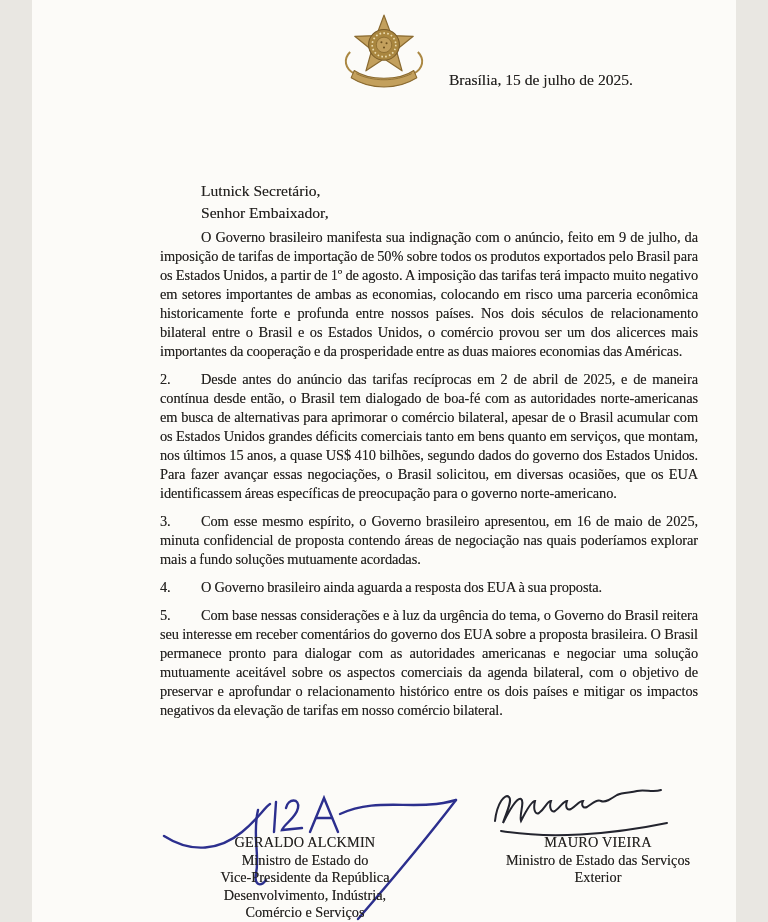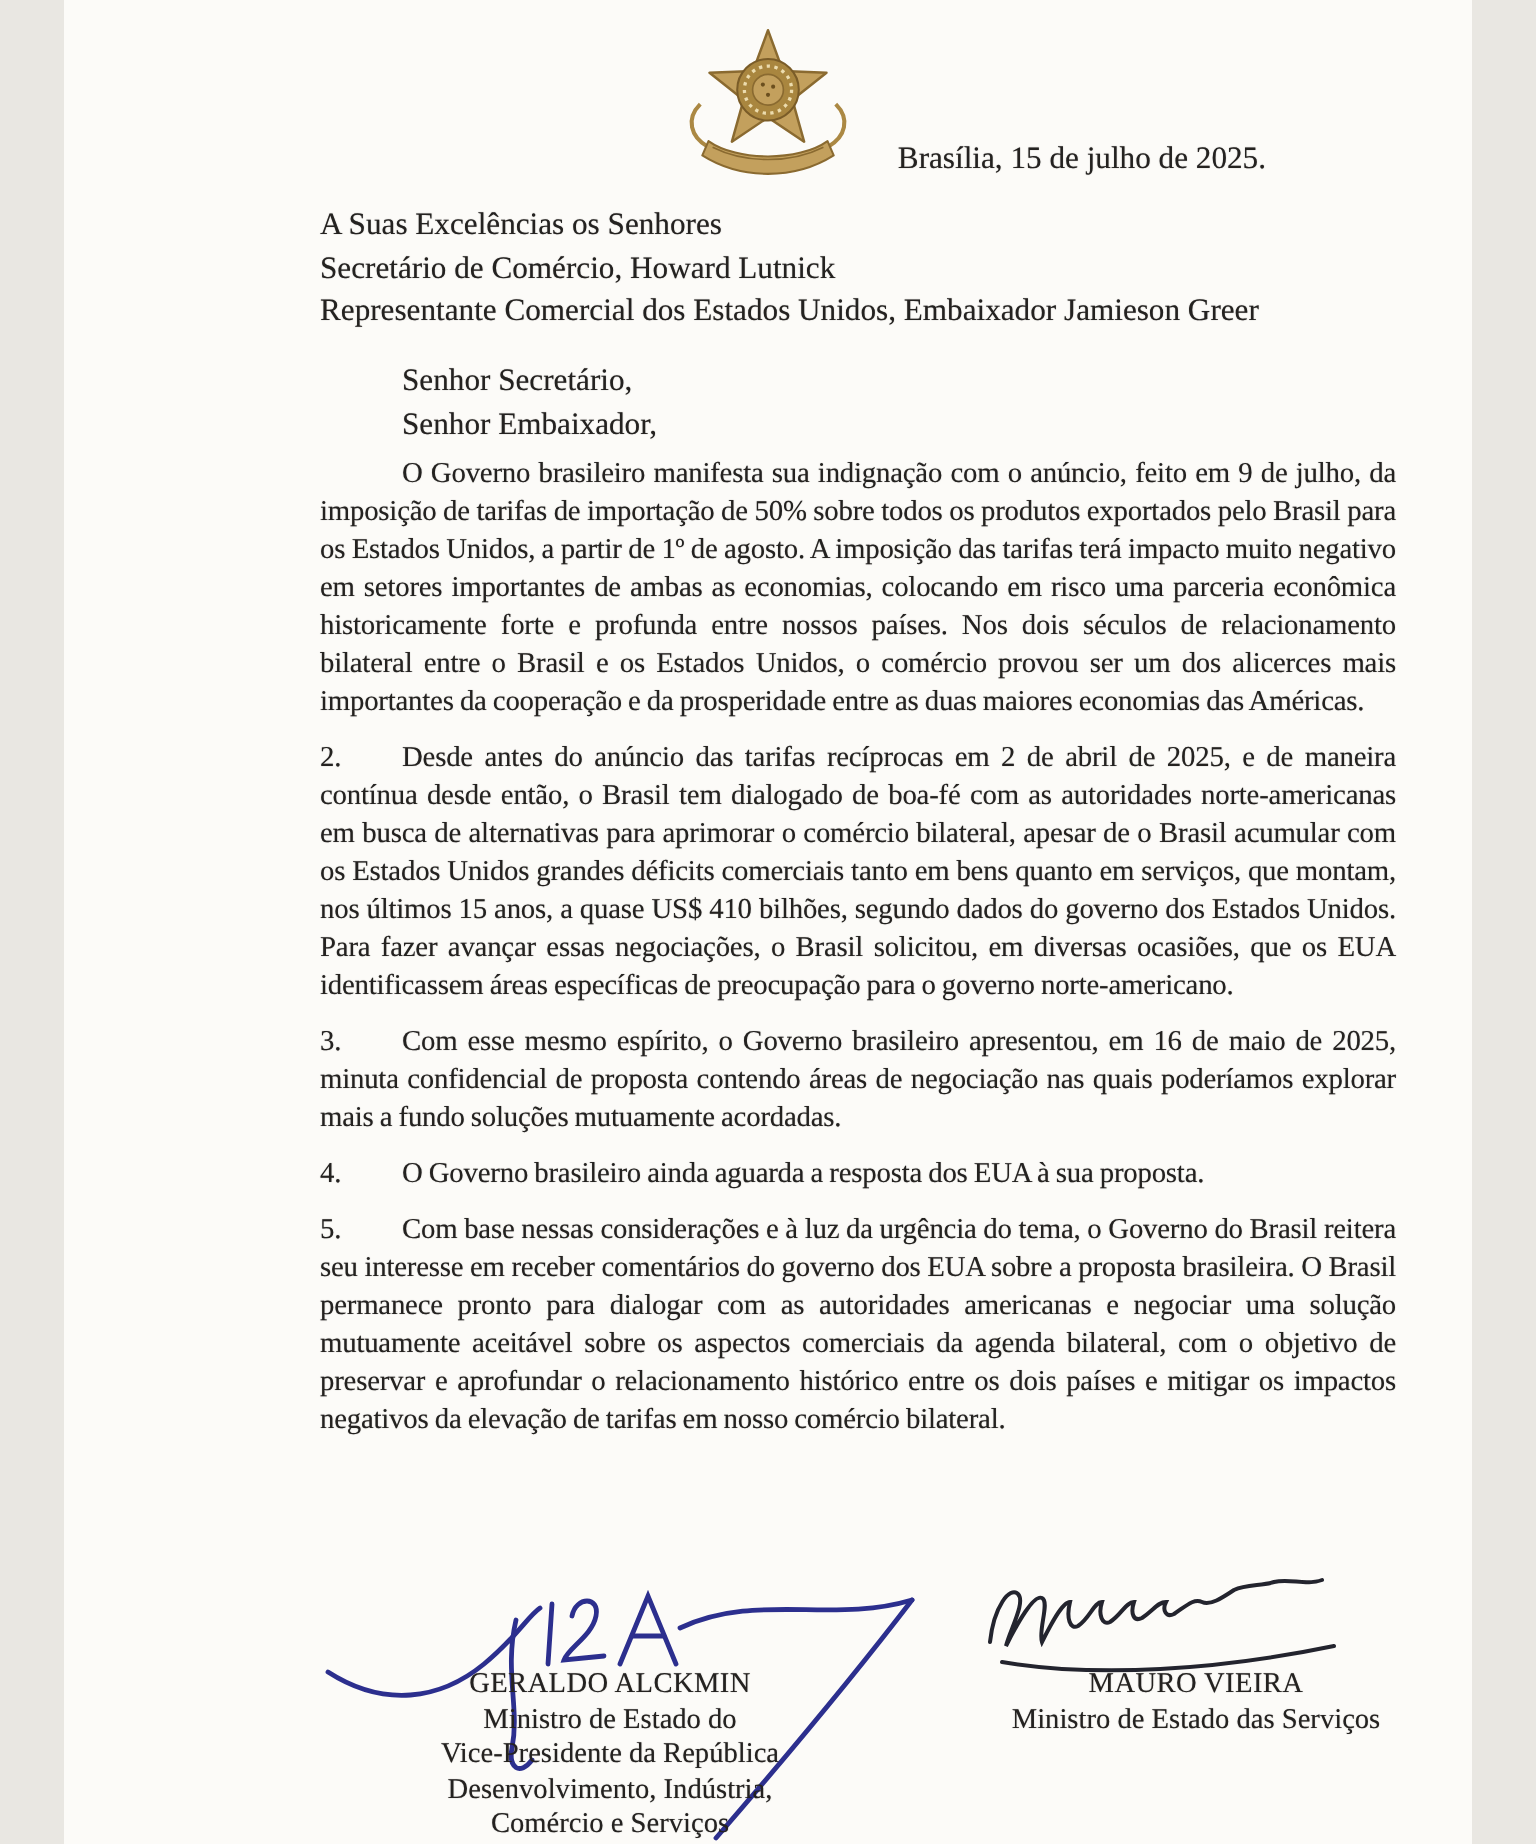--- a/index.html
+++ b/index.html
@@ -51,28 +51,23 @@
         <circle cx="45.5" cy="31.5" r="1" fill="#6b4f1e"></circle>
         <circle cx="43" cy="35.5" r="1" fill="#6b4f1e"></circle>
         <path d="M14 58 C28 68 58 68 72 58 L75 65 C56 77 30 77 11 65 Z" fill="#c3a05d" stroke="#8a6a30" stroke-width="1"></path>
         <path d="M16 61 C32 69 54 69 70 61" fill="none" stroke="#8a6a30" stroke-width="0.8"></path>
       </g>
     </svg>
   </div>
 
   <div class="dateline">Brasília, 15 de julho de 2025.</div>
 
-  <div class="addressees">
-    <p>A Suas Excelências os Senhores</p>
-    <p>Secretário de Comércio, Howard Lutnick</p>
-    <p>Representante Comercial dos Estados Unidos, Embaixador Jamieson Greer</p>
-  </div>
 
   <div class="salutations">
-    <p>Senhor Secretário,</p>
+    <p>Lutnick Secretário,</p>
     <p>Senhor Embaixador,</p>
   </div>
 
   <div class="body-block">
     <p class="para"><span class="para-num"></span><span>O Governo brasileiro manifesta sua indignação com o anúncio, feito em 9 de julho, da imposição de tarifas de importação de 50% sobre todos os produtos exportados pelo Brasil para os Estados Unidos, a partir de 1º de agosto. A imposição das tarifas terá impacto muito negativo em setores importantes de ambas as economias, colocando em risco uma parceria econômica historicamente forte e profunda entre nossos países. Nos dois séculos de relacionamento bilateral entre o Brasil e os Estados Unidos, o comércio provou ser um dos alicerces mais importantes da cooperação e da prosperidade entre as duas maiores economias das Américas.</span></p>
     <p class="para"><span class="para-num">2.</span><span>Desde antes do anúncio das tarifas recíprocas em 2 de abril de 2025, e de maneira contínua desde então, o Brasil tem dialogado de boa-fé com as autoridades norte-americanas em busca de alternativas para aprimorar o comércio bilateral, apesar de o Brasil acumular com os Estados Unidos grandes déficits comerciais tanto em bens quanto em serviços, que montam, nos últimos 15 anos, a quase US$ 410 bilhões, segundo dados do governo dos Estados Unidos. Para fazer avançar essas negociações, o Brasil solicitou, em diversas ocasiões, que os EUA identificassem áreas específicas de preocupação para o governo norte-americano.</span></p>
     <p class="para"><span class="para-num">3.</span><span>Com esse mesmo espírito, o Governo brasileiro apresentou, em 16 de maio de 2025, minuta confidencial de proposta contendo áreas de negociação nas quais poderíamos explorar mais a fundo soluções mutuamente acordadas.</span></p>
     <p class="para"><span class="para-num">4.</span><span>O Governo brasileiro ainda aguarda a resposta dos EUA à sua proposta.</span></p>
     <p class="para"><span class="para-num">5.</span><span>Com base nessas considerações e à luz da urgência do tema, o Governo do Brasil reitera seu interesse em receber comentários do governo dos EUA sobre a proposta brasileira. O Brasil permanece pronto para dialogar com as autoridades americanas e negociar uma solução mutuamente aceitável sobre os aspectos comerciais da agenda bilateral, com o objetivo de preservar e aprofundar o relacionamento histórico entre os dois países e mitigar os impactos negativos da elevação de tarifas em nosso comércio bilateral.</span></p>
   </div>
@@ -101,15 +96,16 @@
   <svg class="scrawl scrawl-right" viewBox="0 0 206 54" xmlns="http://www.w3.org/2000/svg">
     <g fill="none" stroke="#23242e" stroke-width="2" stroke-linecap="round">
       <path d="M8 36 C10 18 18 8 22 12 C26 16 18 30 16 38 C22 26 30 12 34 14 C38 16 32 30 34 36 C38 28 44 16 48 16 C46 24 48 30 52 28 C58 24 60 16 64 16 C62 22 64 28 68 26 C74 22 76 16 80 16 C78 22 80 26 84 24 C90 20 92 16 96 16 C94 20 96 24 100 22 C106 18 110 14 114 16 C118 18 124 14 130 10 C136 7 144 8 150 6 C158 4 166 8 174 5"></path>
       <path d="M14 46 C62 54 122 50 180 38"></path>
     </g>
   </svg>
 
   <div class="sig-block sig-right">
     <p class="sig-name">MAURO VIEIRA</p>
     <p>Ministro de Estado das Serviços</p>
+    <p>Exterior</p>
   </div>
 
 </div>
 
 </body></html>

